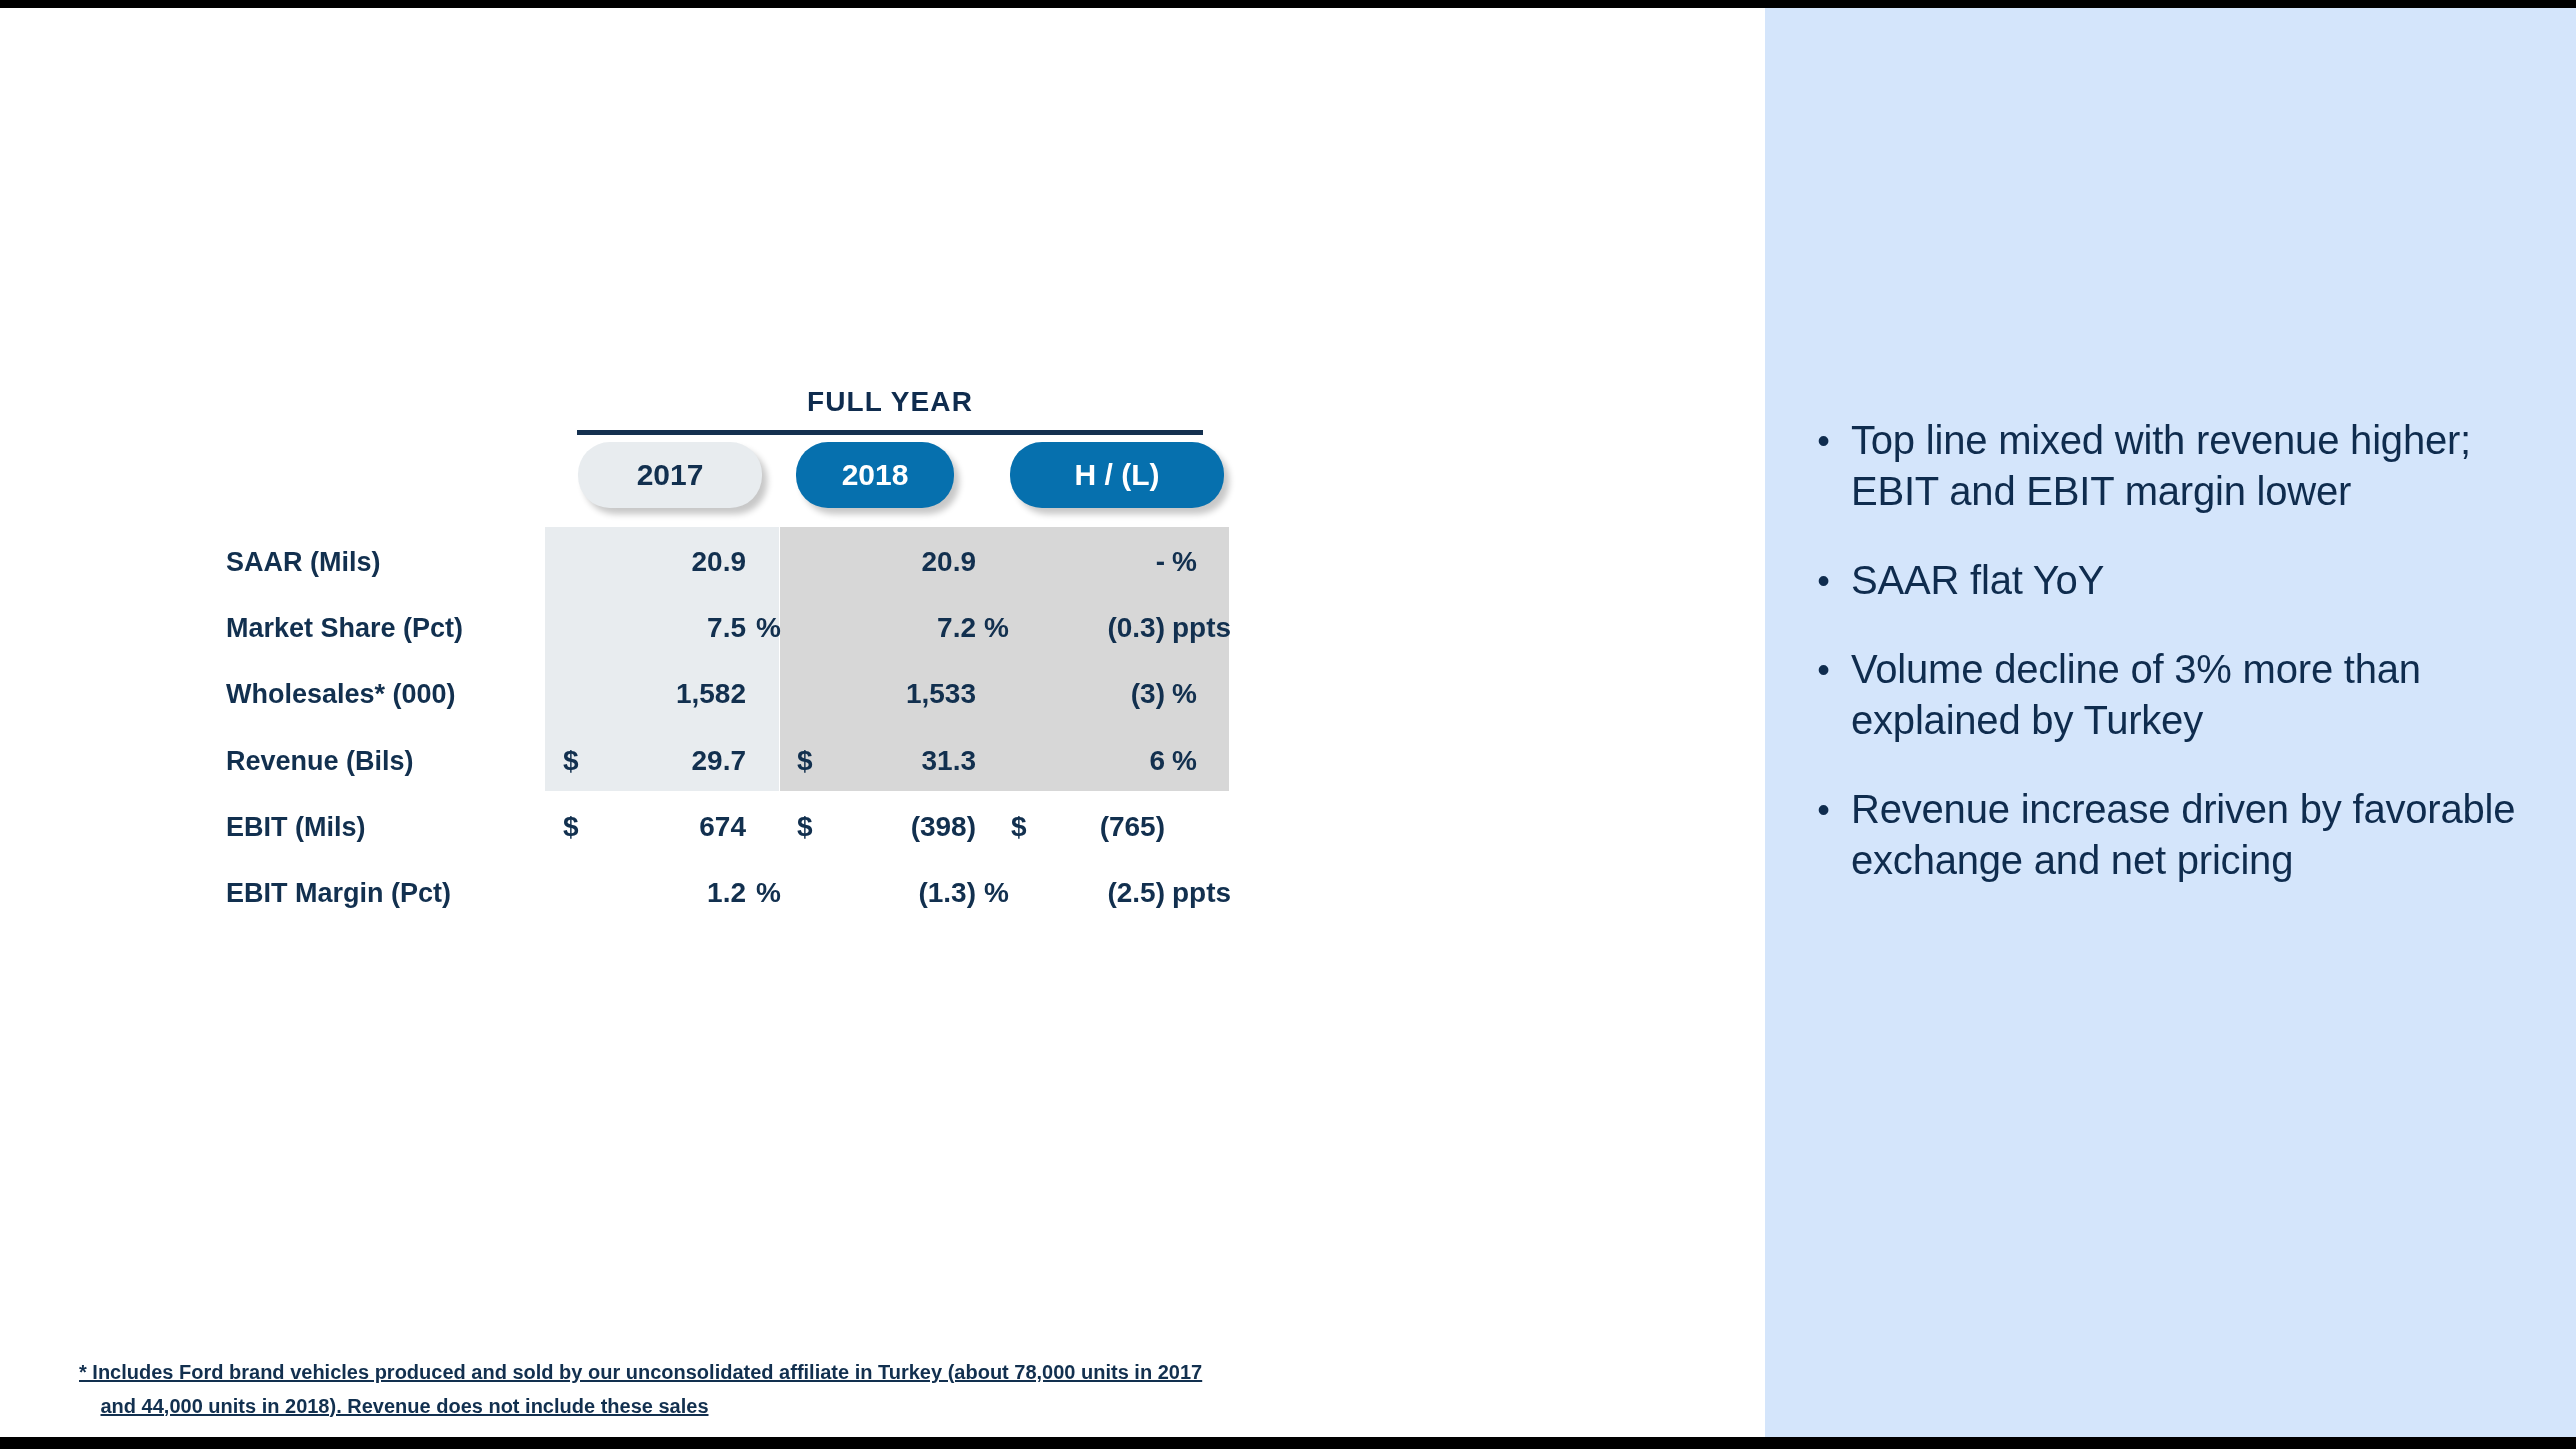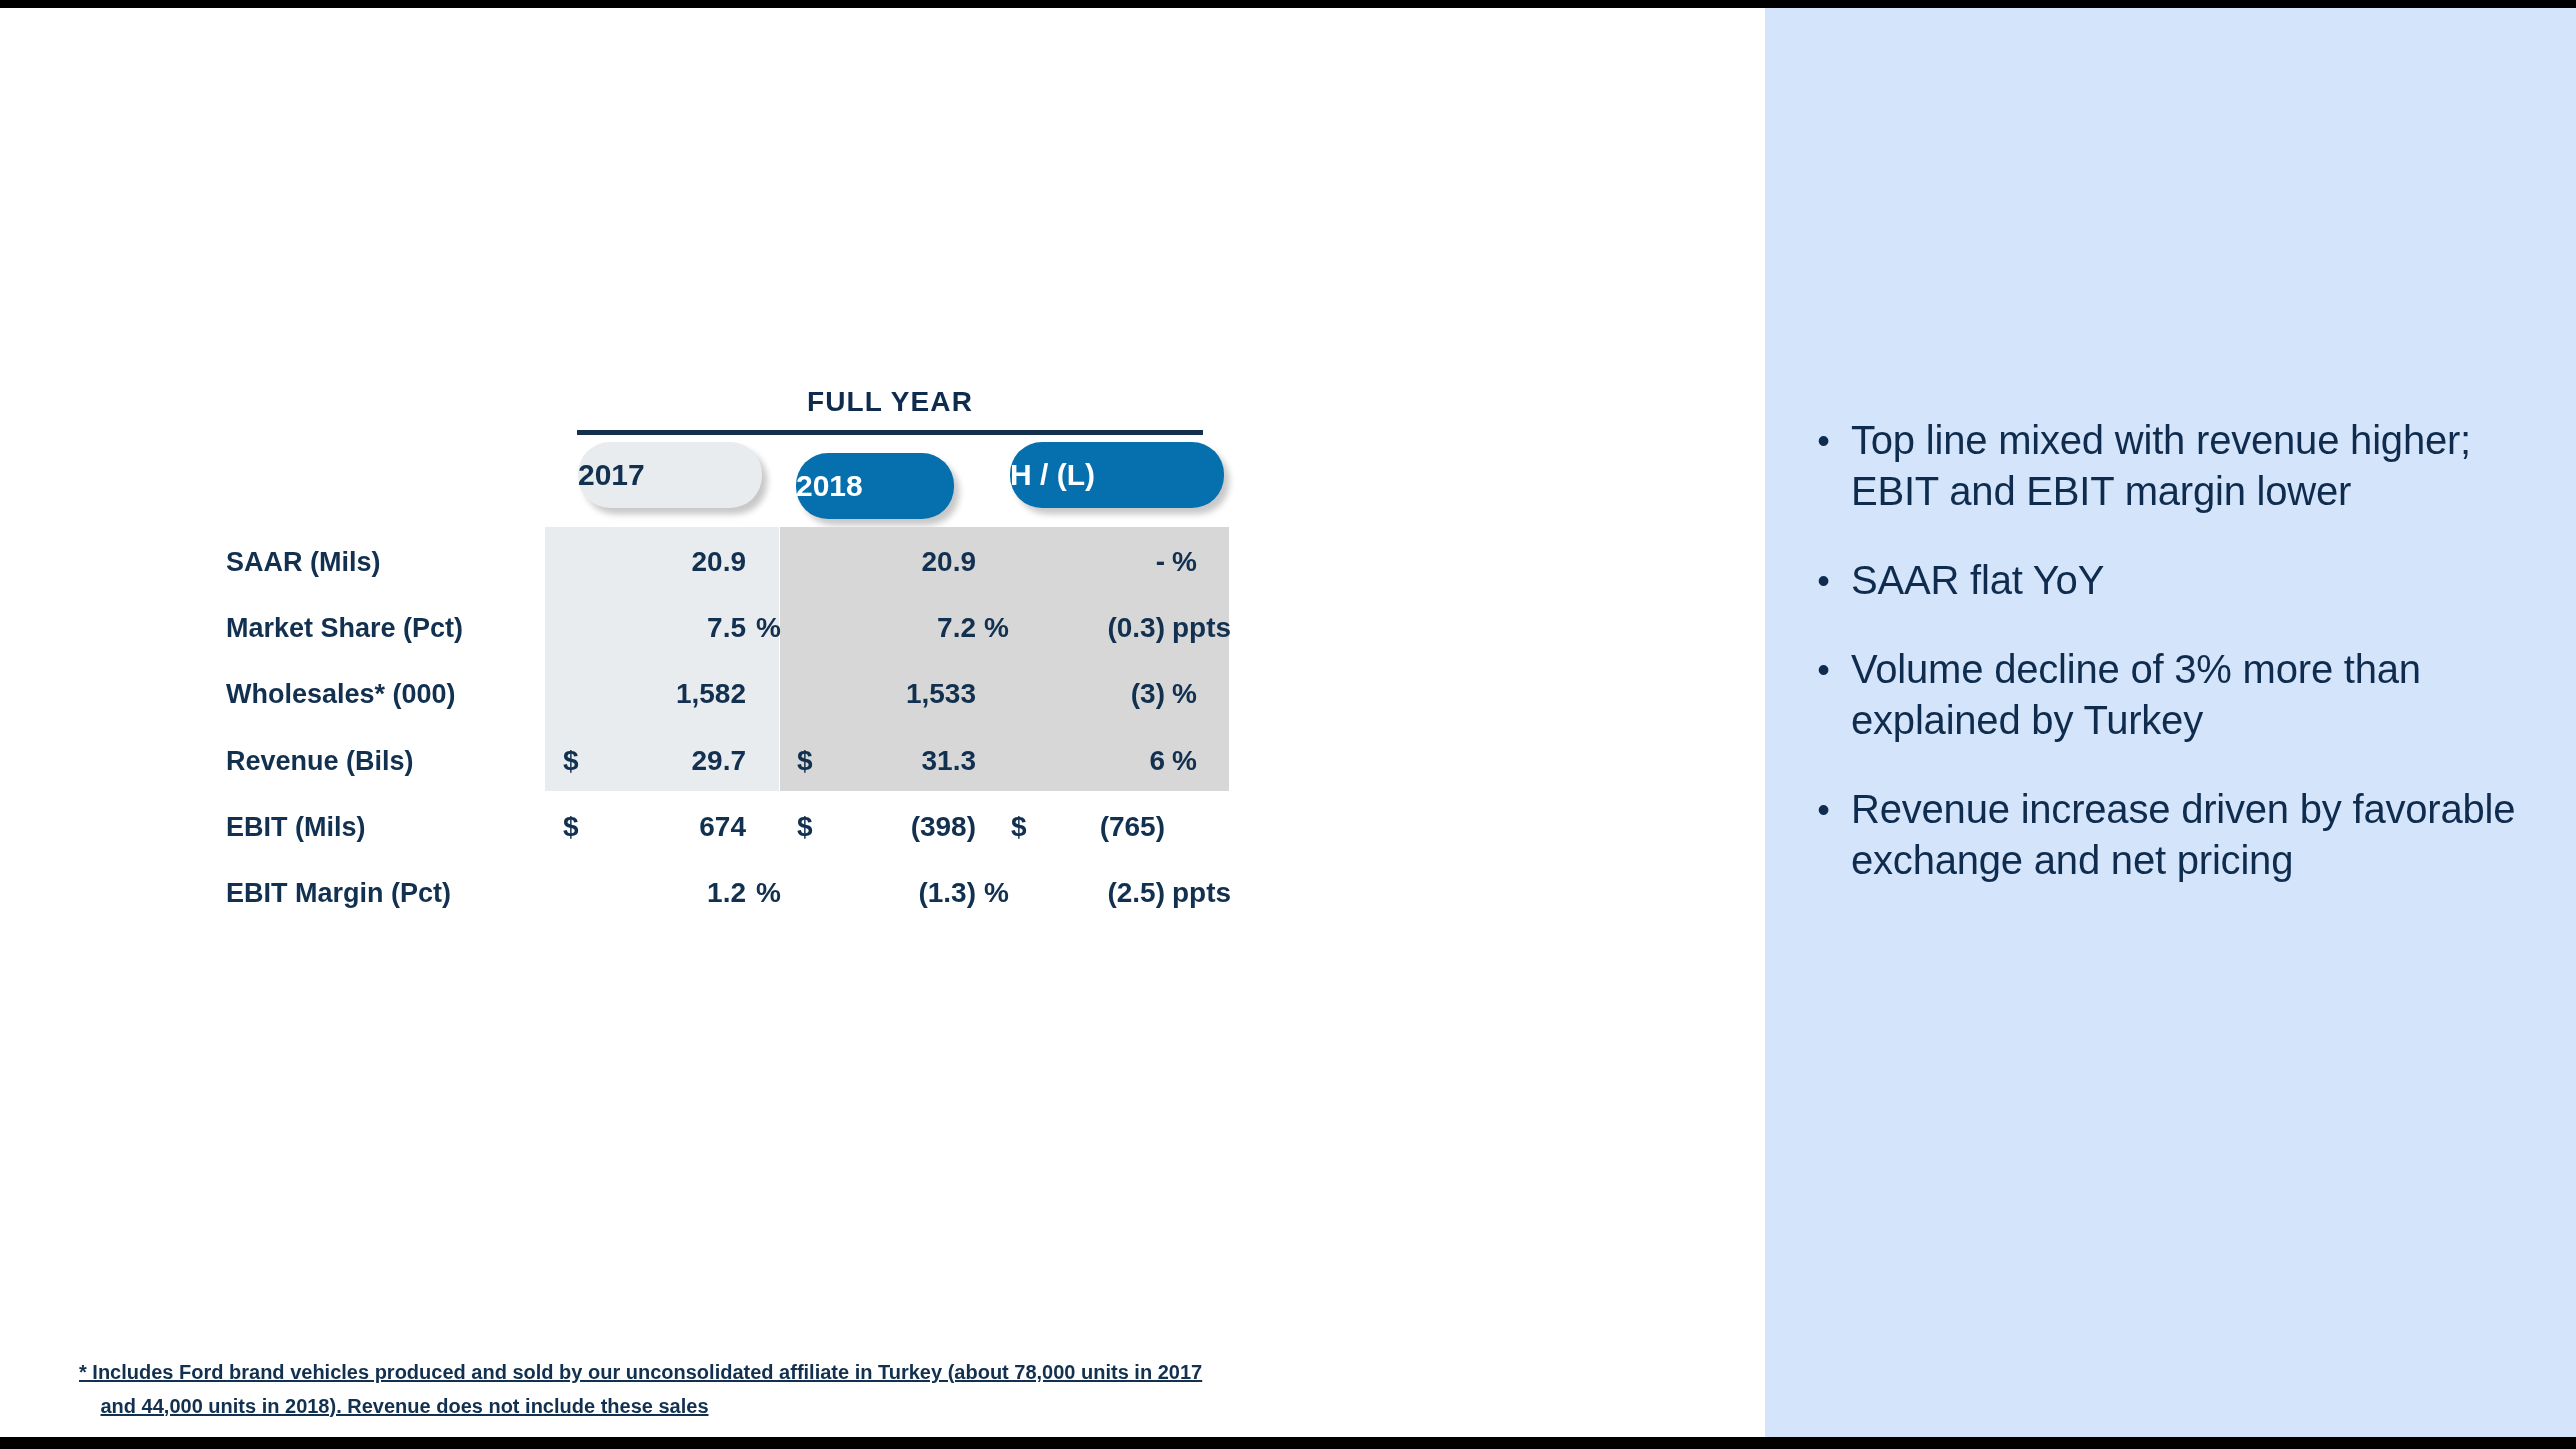--- a/index.html
+++ b/index.html
@@ -107,37 +107,37 @@
     left: 0;
     top: 67px;
     width: 1011px;
     height: 70px;
   }
   .chip {
     position: absolute;
     top: 0;
     height: 66px;
     line-height: 66px;
+    text-align: center;
     font-size: 30px;
     font-weight: bold;
     box-shadow: 5.4px 6.3px 6.3px rgba(0,0,0,0.22);
     border-radius: 32px;
   }
   .chip-2017 {
     left: 352px;
     width: 184px;
     background: #e8ecef;
     color: #12304f;
   }
   .chip-2018 {
     left: 570px;
     width: 158px;
     background: #0670ae;
     color: #ffffff;
-    margin-top: 11px;
   }
   .chip-hl {
     left: 784px;
     width: 214px;
     background: #0670ae;
     color: #ffffff;
   }
 
   
   .band {

